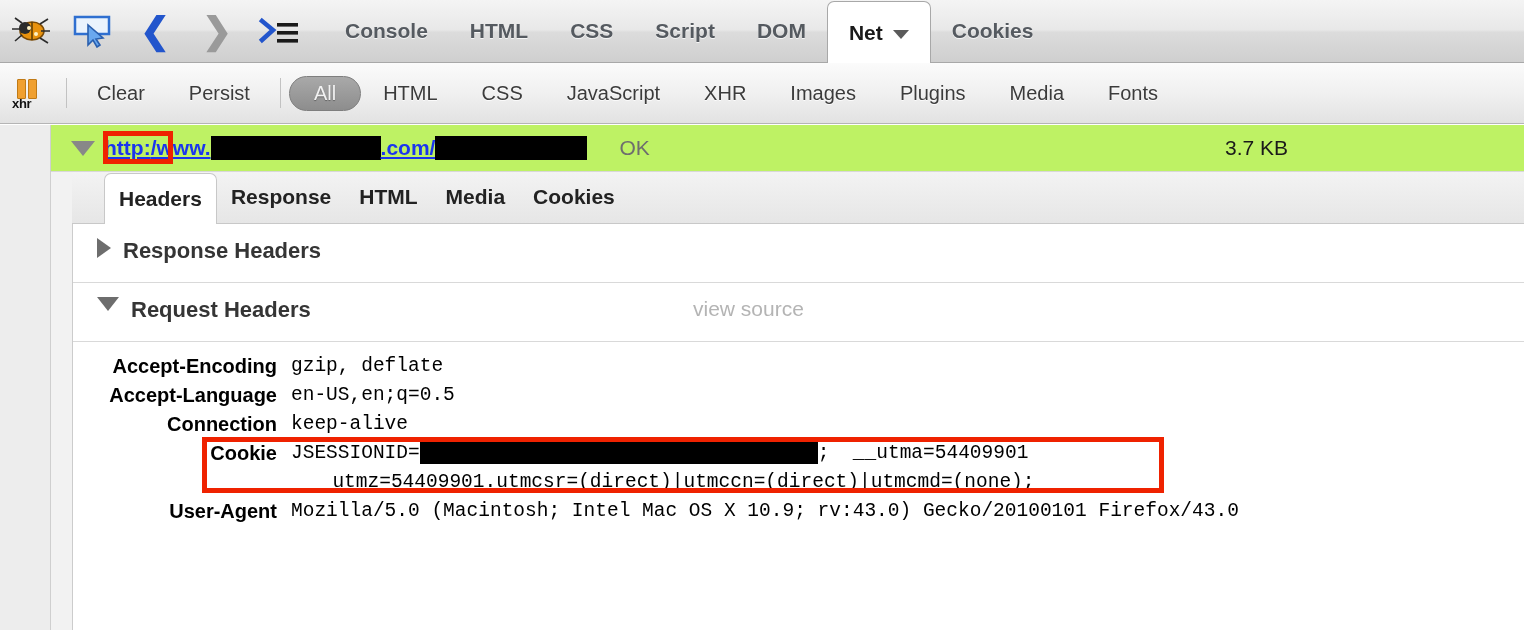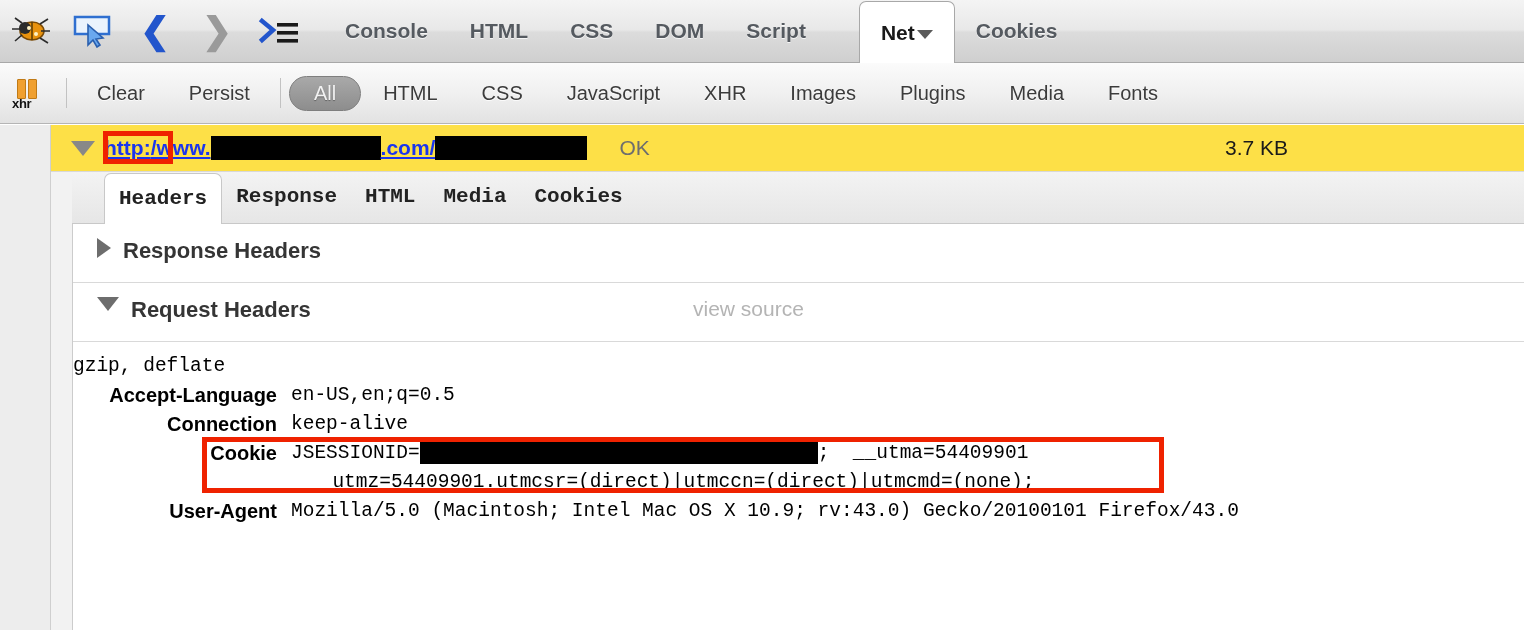--- a/index.html
+++ b/index.html
@@ -48,21 +48,21 @@
   .panel-tab.active {
     background: #ffffff;
     color: #1a1a1a;
     border: 1px solid #a8a8a8;
     border-bottom: none;
     border-radius: 7px 7px 0 0;
     height: 62px;
     line-height: 60px;
     margin-bottom: -1px;
     box-sizing: border-box;
-    display: flex; align-items: center; gap: 2px; margin-left: 32px;
+    display: flex; align-items: center; gap: 10px;
   }
   .tab-caret {
     width: 0; height: 0;
     border-left: 8px solid transparent;
     border-right: 8px solid transparent;
     border-top: 9px solid #5a5a5a;
     display: inline-block;
     margin-top: 4px;
   }
 
@@ -117,21 +117,21 @@
     left: 51px; top: 125px;
     width: 21px; height: 505px;
     background: #f2f2f2;
   }
 
   
   .req-row {
     position: absolute;
     left: 51px; top: 125px;
     width: 1473px; height: 46px;
-    background: #fde047;
+    background: #bef264;
     border-bottom: 1px solid #d8d8d8;
     display: flex;
     align-items: center;
   }
   .twisty-down {
     width: 0; height: 0;
     border-left: 12px solid transparent;
     border-right: 12px solid transparent;
     border-top: 15px solid #888888;
     margin-left: 20px;
@@ -187,21 +187,20 @@
     box-sizing: border-box;
   }
   .sub-tab {
     font-size: 21px;
     font-weight: bold;
     color: #222222;
     padding: 0 14px;
     height: 52px;
     line-height: 52px;
     white-space: nowrap;
-    font-family: Liberation Mono, monospace;
   }
   .sub-tab:first-child { margin-left: 32px; }
   .sub-tab.active {
     background: #ffffff;
     border: 1px solid #c8c8c8;
     border-bottom: none;
     border-radius: 7px 7px 0 0;
     margin-bottom: -1px;
     height: 51px;
     line-height: 49px;
@@ -320,22 +319,22 @@
       <rect x="21" y="8" width="21" height="3.6" fill="#1a1a1a"></rect>
       <rect x="21" y="16" width="21" height="3.6" fill="#1a1a1a"></rect>
       <rect x="21" y="24" width="21" height="3.6" fill="#1a1a1a"></rect>
     </svg>
   </div>
 
   <div class="panel-tabs">
     <div class="panel-tab">Console</div>
     <div class="panel-tab">HTML</div>
     <div class="panel-tab">CSS</div>
+    <div class="panel-tab">Script</div>
     <div class="panel-tab">DOM</div>
-    <div class="panel-tab">Script</div>
     <div class="panel-tab active">
       <span>Net</span>
       <span class="tab-caret"></span>
     </div>
     <div class="panel-tab">Cookies</div>
   </div>
 </div>
 
 <div class="sub-toolbar">
   <div class="xhr-icon-slot">
@@ -400,20 +399,21 @@
   <div class="section-head">
     <span class="tri-down"></span>
     <span class="section-title">Request Headers</span>
     <span class="view-source">view source</span>
   </div>
 
   <div class="hdr-table">
 
 
     <div class="hdr-row">
+      <span class="hdr-name">Accept-Encoding</span>
       <span class="hdr-val">gzip, deflate</span>
     </div>
 
     <div class="hdr-row">
       <span class="hdr-name">Accept-Language</span>
       <span class="hdr-val">en-US,en;q=0.5</span>
     </div>
 
     <div class="hdr-row">
       <span class="hdr-name">Connection</span>

